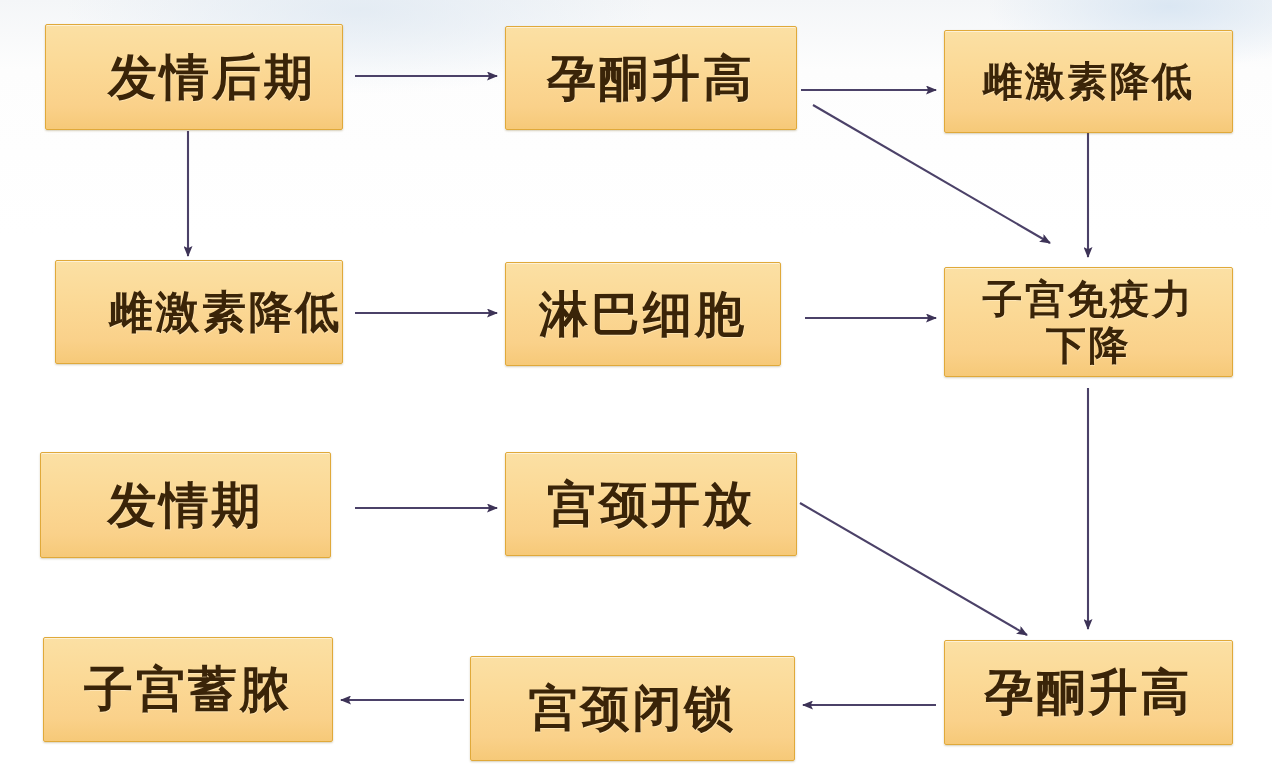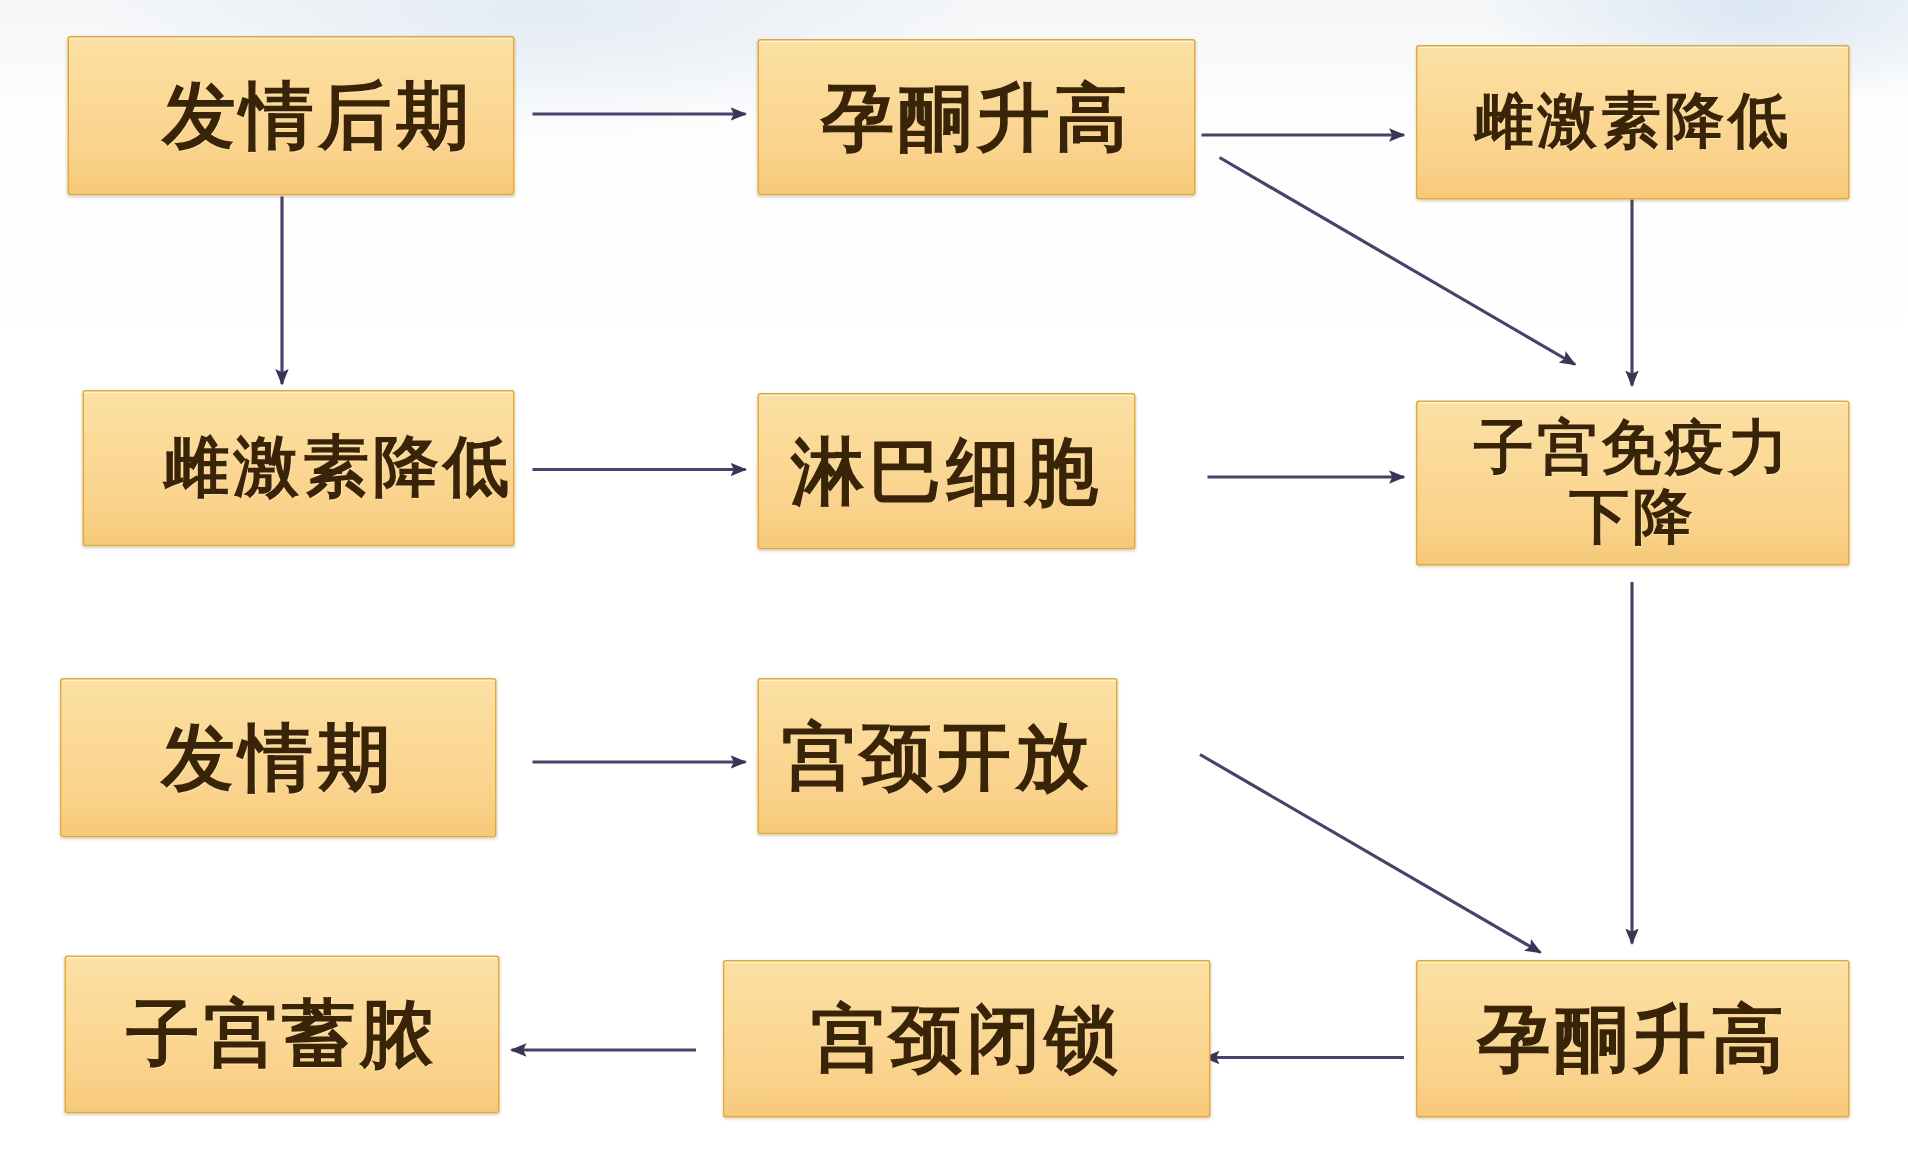--- a/index.html
+++ b/index.html
@@ -82,42 +82,42 @@
   </div>
 
   <div class="node s-md" style="left:944px;top:30px;width:289px;height:103px;">
     <span class="txt">雌激素降低</span>
   </div>
 
   <div class="node s-lg" style="left:55px;top:260px;width:288px;height:104px;justify-content:flex-end;">
     <span class="txt">雌激素降低</span>
   </div>
 
-  <div class="node s-xl" style="left:505px;top:262px;width:252px;height:104px;">
+  <div class="node s-xl" style="left:505px;top:262px;width:276px;height:104px;">
     <span class="txt">淋巴细胞</span>
   </div>
 
   <div class="node s-md" style="left:944px;top:267px;width:289px;height:110px;">
     <span class="txt">子宫免疫力
 下降</span>
   </div>
 
   <div class="node s-xl" style="left:40px;top:452px;width:291px;height:106px;">
     <span class="txt">发情期</span>
   </div>
 
-  <div class="node s-xl" style="left:505px;top:452px;width:240px;height:104px;text-align:center;">
+  <div class="node s-xl" style="left:505px;top:452px;width:292px;height:104px;text-align:center;">
     <span class="txt">宫颈开放</span>
   </div>
 
   <div class="node s-xl" style="left:43px;top:637px;width:290px;height:105px;">
     <span class="txt">子宫蓄脓</span>
   </div>
 
-  <div class="node s-xl" style="left:470px;top:640px;width:325px;height:105px;margin-left:12px;">
+  <div class="node s-xl" style="left:470px;top:656px;width:325px;height:105px;">
     <span class="txt">宫颈闭锁</span>
   </div>
 
   <div class="node s-xl" style="left:944px;top:640px;width:289px;height:105px;">
     <span class="txt">孕酮升高</span>
   </div>
 
 </div>
 
 </body></html>

